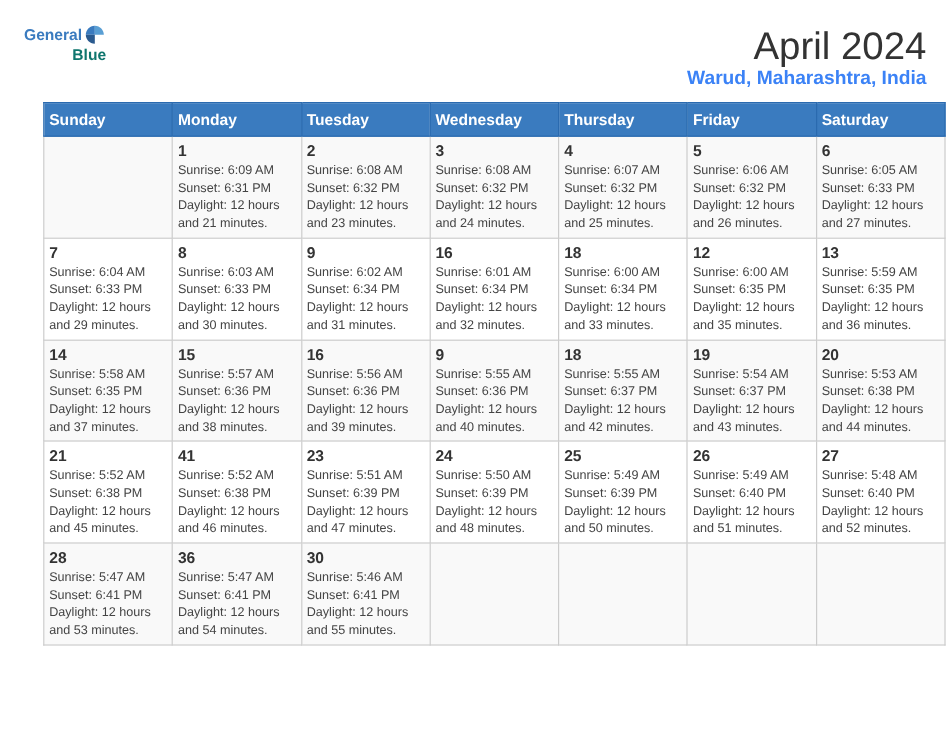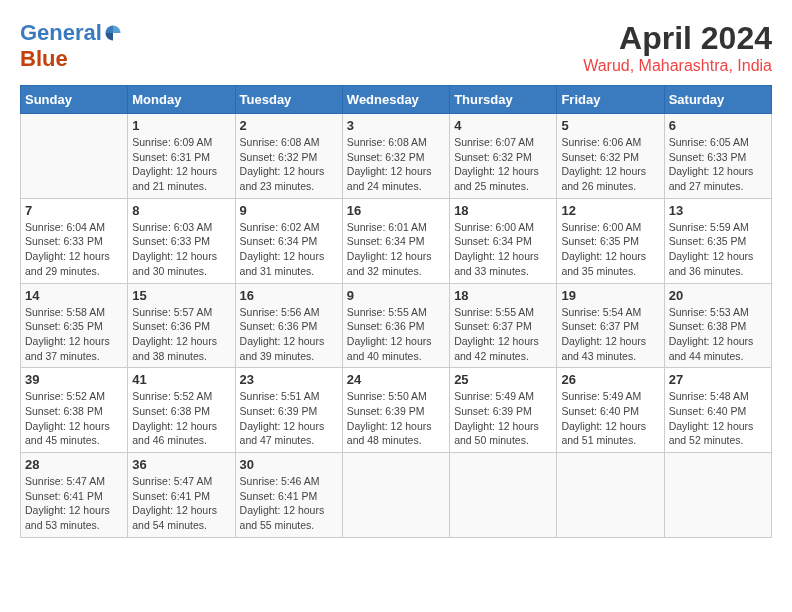--- a/index.html
+++ b/index.html
@@ -14,50 +14,51 @@
       display: flex;
       justify-content: space-between;
       align-items: flex-start;
       margin-bottom: 10px;
     }
     .logo {
       display: flex;
       align-items: center;
     }
     .logo-text {
-      font-size: 22px;
+      font-size: 13px;
       font-weight: bold;
       color: #333;
       line-height: 1.2;
     }
     .logo-text span {
       color: #3a7bbf;
     }
     .logo-icon {
       width: 18px;
       height: 18px;
       margin-left: 2px;
     }
     .title-block {
       text-align: right;
     }
     .title-block h1 {
       font-size: 32px;
-      font-weight: bold;
+      font-weight: normal;
       color: #333;
     }
     .title-block h2 {
       font-size: 16px;
-      font-weight: normal;
-      color: #ef4444;
+      font-weight: bold;
+      color: #3b82f6;
     }
     table {
       width: 100%;
       border-collapse: collapse;
       font-size: 11px;
+      margin-left: 16px;
     }
     thead tr th {
       background-color: #3a7bbf;
       color: #fff;
       padding: 6px 4px;
       text-align: left;
       font-size: 13px;
       font-weight: bold;
       border: 1px solid #2a6aaf;
     }
@@ -96,21 +97,21 @@
       <div style="display:flex;align-items:center;">
         <span class="logo-text">
           <span>General</span>
         </span>
         <svg class="logo-icon" viewBox="0 0 24 24" xmlns="http://www.w3.org/2000/svg">
           <path d="M12 2 C6 2 2 7 2 12 L12 12 Z" fill="#3a7bbf"></path>
           <path d="M12 2 C18 2 22 7 22 12 L12 12 Z" fill="#5a9fd4"></path>
           <path d="M2 12 C2 17 6 22 12 22 L12 12 Z" fill="#2a5a8f"></path>
         </svg>
       </div>
-      <div class="logo-text" style="color:#c2410c;font-weight:bold;">Blue</div>
+      <div class="logo-text" style="color:#0f766e;font-weight:bold;text-align:right;">Blue</div>
     </div>
   </div>
   <div class="title-block">
     <h1>April 2024</h1>
     <h2>Warud, Maharashtra, India</h2>
   </div>
 </div>
 
 <table>
   <thead>
@@ -207,21 +208,21 @@
           <span class="day-number">19</span>
           <div class="day-info">Sunrise: 5:54 AM<br>Sunset: 6:37 PM<br>Daylight: 12 hours<br>and 43 minutes.</div>
         </td>
         <td>
           <span class="day-number">20</span>
           <div class="day-info">Sunrise: 5:53 AM<br>Sunset: 6:38 PM<br>Daylight: 12 hours<br>and 44 minutes.</div>
         </td>
       </tr>
       <tr>
         <td>
-          <span class="day-number">39</span>
+          <span class="day-number">21</span>
           <div class="day-info">Sunrise: 5:52 AM<br>Sunset: 6:38 PM<br>Daylight: 12 hours<br>and 45 minutes.</div>
         </td>
         <td>
           <span class="day-number">41</span>
           <div class="day-info">Sunrise: 5:52 AM<br>Sunset: 6:38 PM<br>Daylight: 12 hours<br>and 46 minutes.</div>
         </td>
         <td>
           <span class="day-number">23</span>
           <div class="day-info">Sunrise: 5:51 AM<br>Sunset: 6:39 PM<br>Daylight: 12 hours<br>and 47 minutes.</div>
         </td>

